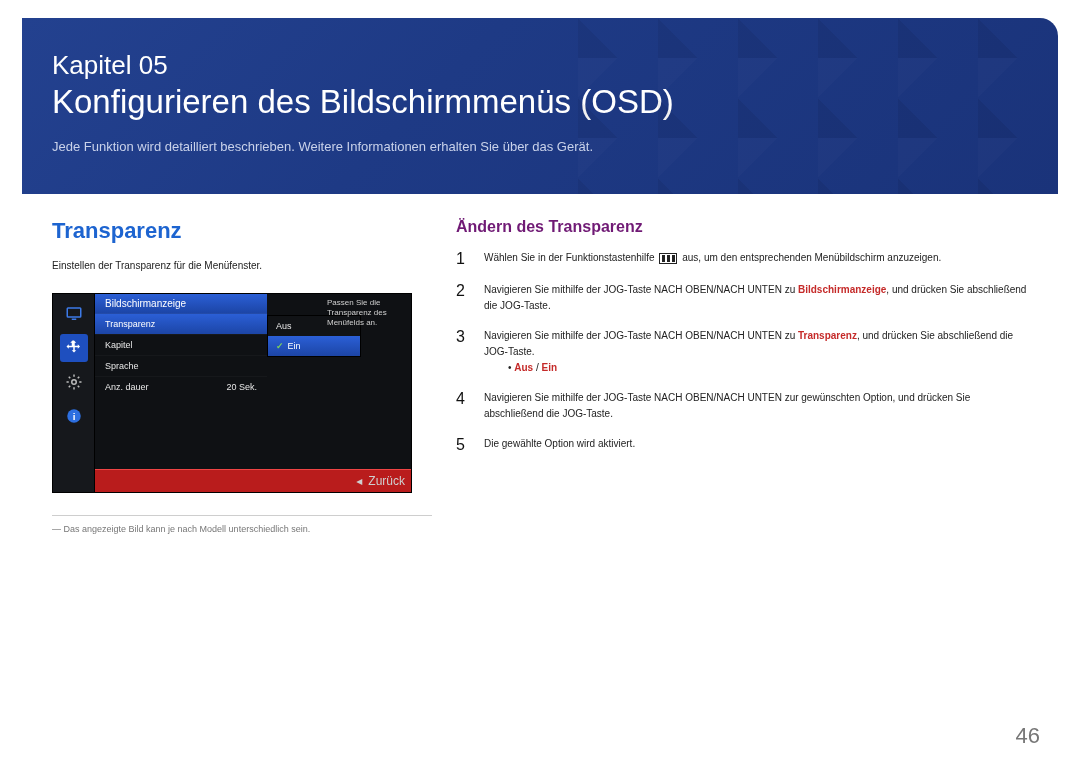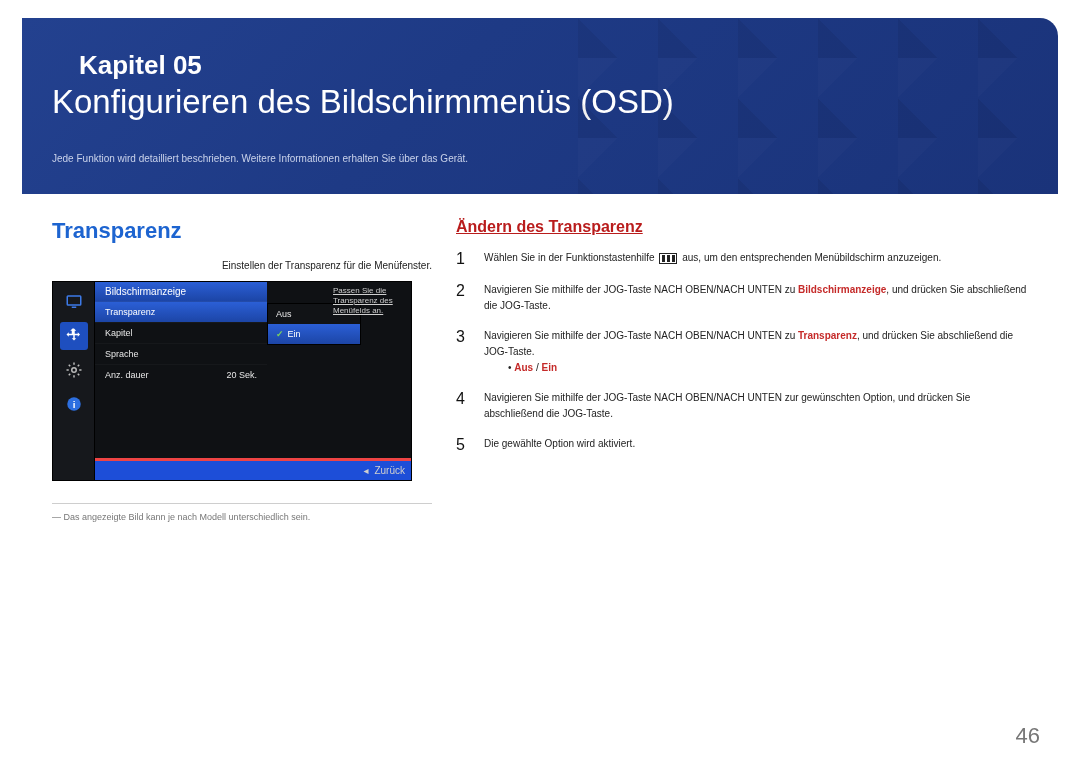--- a/index.html
+++ b/index.html
@@ -21,34 +21,34 @@
   }
   .banner::after{
     content:"";
     position:absolute;
     right:-40px; top:-40px; width:520px; height:260px;
     background:
       linear-gradient(135deg, rgba(255,255,255,0.04) 25%, transparent 25%) 0 0/80px 80px,
       linear-gradient(45deg, rgba(0,0,0,0.12) 25%, transparent 25%) 0 0/80px 80px;
     opacity:.5;
   }
-  .chapter { font-size: 26px; font-weight: 700; margin-left: 27px; }
+  .chapter { font-size: 26px; font-weight: 400; }
   .chapter-title { font-size: 33px; font-weight: 500; margin-top: 2px; }
-  .chapter-sub { font-size: 10px; margin-top: 32px; color: #c9d2ea; font-weight: 300; }
+  .chapter-sub { font-size: 13px; margin-top: 18px; color: #c9d2ea; font-weight: 300; }
 
   .content {
     display: flex;
     padding: 24px 30px 0 30px;
     gap: 24px;
   }
   .left { width: 380px; }
   .right { flex: 1; }
 
   .h-blue { color: #1d64d0; font-size: 22px; font-weight: 600; margin-bottom: 16px; }
-  .desc { font-size: 10px; color: #222; margin-bottom: 10px; text-align: right; }
+  .desc { font-size: 10px; color: #222; margin-bottom: 22px; }
 
   .osd {
     width: 360px; height: 200px;
     background: #0f1114;
     border: 1px solid #000;
     position: relative;
     color: #e7e7e7;
     font-size: 10px;
   }
   .osd-left {
@@ -88,36 +88,36 @@
   }
   .osd-col2 {
     position: absolute; left: 172px; top: 21px; width: 94px;
     background:#111316;
     border:1px solid #000;
   }
   .osd-opt { padding:5px 8px; font-size:9px; display:flex; align-items:center; gap:4px;}
   .osd-opt.sel { background: linear-gradient(#2b5fd6,#1c45a6); color:#fff;}
   .check { color:#7cd45a; font-weight:bold; font-size:9px;}
   .osd-tip {
-    position:absolute; right:0; top:4px; width:78px;
-    font-size:8px; line-height:1.25; color:#cfcfcf;text-decoration:underline;
+    position:absolute; right:6px; top:4px; width:78px;
+    font-size:8px; line-height:1.25; color:#cfcfcf;
   }
   .osd-foot {
     position:absolute; bottom:0; left:0; right:0;
-    background:#1d4ed8; border-top:3px solid #ef4444;
-    font-size:10px; color:#cfcfcf;
+    background:#b91c1c; border-top:1px solid #ef4444;
+    font-size:12px; color:#cfcfcf;
     padding:4px 6px; text-align:right;
   }
   .osd-foot .tri { display:inline-block; margin-right:6px; }
 
   .left hr { border:none; border-top:1px solid #cecece; margin:22px 0 8px 0; }
   .footnote { font-size:9px; color:#777; }
   .footnote::before{ content:"― "; }
 
-  .h-black { font-size: 16px; font-weight: 600; color:#b91c1c; margin-bottom: 14px; text-decoration: underline; }
+  .h-black { font-size: 16px; font-weight: 600; color:#701a75; margin-bottom: 14px; }
   .steps { display:flex; flex-direction:column; gap:14px; }
   .step { display:flex; gap:14px; align-items:flex-start; }
   .step .num { font-size:16px; font-weight:400; color:#111; width:14px; }
   .step .txt { font-size:10px; color:#222; line-height:1.6; flex:1; }
   .red { color:#c52a29; font-weight:600; }
   .bullet { margin-left:24px; font-size:10px;}
   .bullet::before{ content:"• "; }
   .mini-icon {
     display:inline-block; vertical-align:middle;
     width:18px; height:11px; border:1px solid #222;

